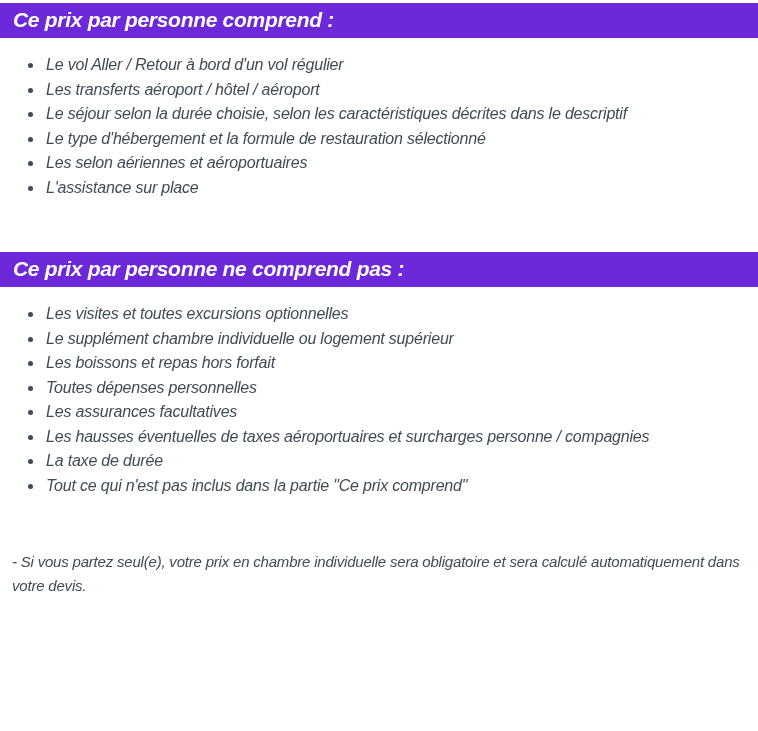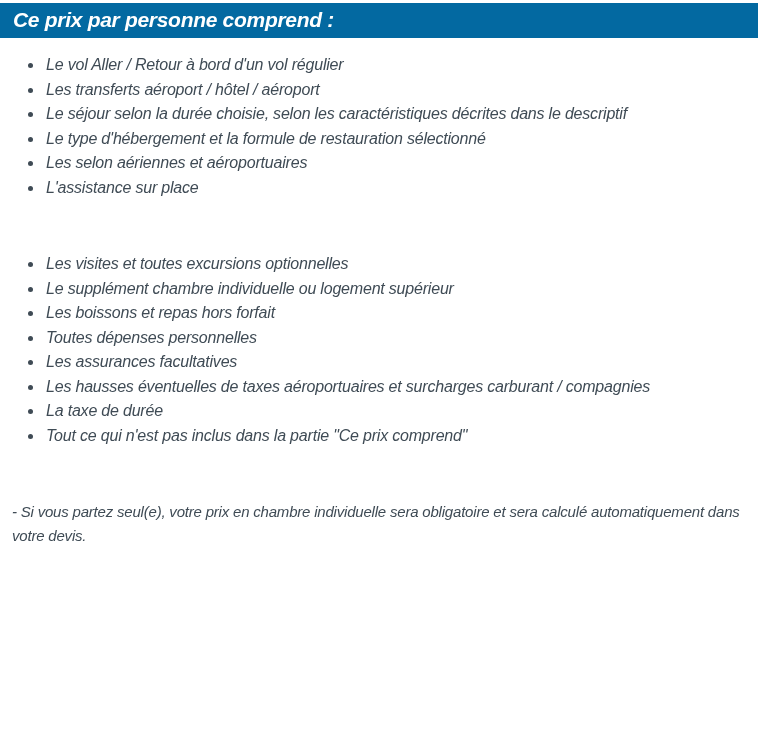--- a/index.html
+++ b/index.html
@@ -9,21 +9,21 @@
     background: #ffffff;
     width: 758px;
   }
   body {
     font-family: "Liberation Sans", sans-serif;
     font-style: italic;
     color: #3f4b55;
     padding-top: 3px;
   }
   .section-bar {
-    background: #0369a1;
+    background: #6d28d9;
     color: #ffffff;
     font-size: 21px;
     font-weight: bold;
     font-style: italic;
     letter-spacing: -0.3px;
     line-height: 1.1;
     margin: 0;
     padding: 5px 10px 7px 13px;
   }
   .section-gap {
@@ -62,27 +62,28 @@
       <li>Le vol Aller / Retour à bord d'un vol régulier</li>
       <li>Les transferts aéroport / hôtel / aéroport</li>
       <li>Le séjour selon la durée choisie, selon les caractéristiques décrites dans le descriptif</li>
       <li>Le type d'hébergement et la formule de restauration sélectionné</li>
       <li>Les selon aériennes et aéroportuaires</li>
       <li>L'assistance sur place</li>
     </ul>
   </section>
 
   <section class="section-gap">
+    <h2 class="section-bar">Ce prix par personne ne comprend pas :</h2>
     <ul class="bullet-list">
       <li>Les visites et toutes excursions optionnelles</li>
       <li>Le supplément chambre individuelle ou logement supérieur</li>
       <li>Les boissons et repas hors forfait</li>
       <li>Toutes dépenses personnelles</li>
       <li>Les assurances facultatives</li>
-      <li>Les hausses éventuelles de taxes aéroportuaires et surcharges carburant / compagnies</li>
+      <li>Les hausses éventuelles de taxes aéroportuaires et surcharges personne / compagnies</li>
       <li>La taxe de durée</li>
       <li>Tout ce qui n'est pas inclus dans la partie "Ce prix comprend"</li>
     </ul>
   </section>
 
   <section class="section-gap">
     <div class="notes-block">
       <p>- Si vous partez seul(e), votre prix en chambre individuelle sera obligatoire et sera calculé automatiquement dans votre devis.</p>
     </div>
   </section>

